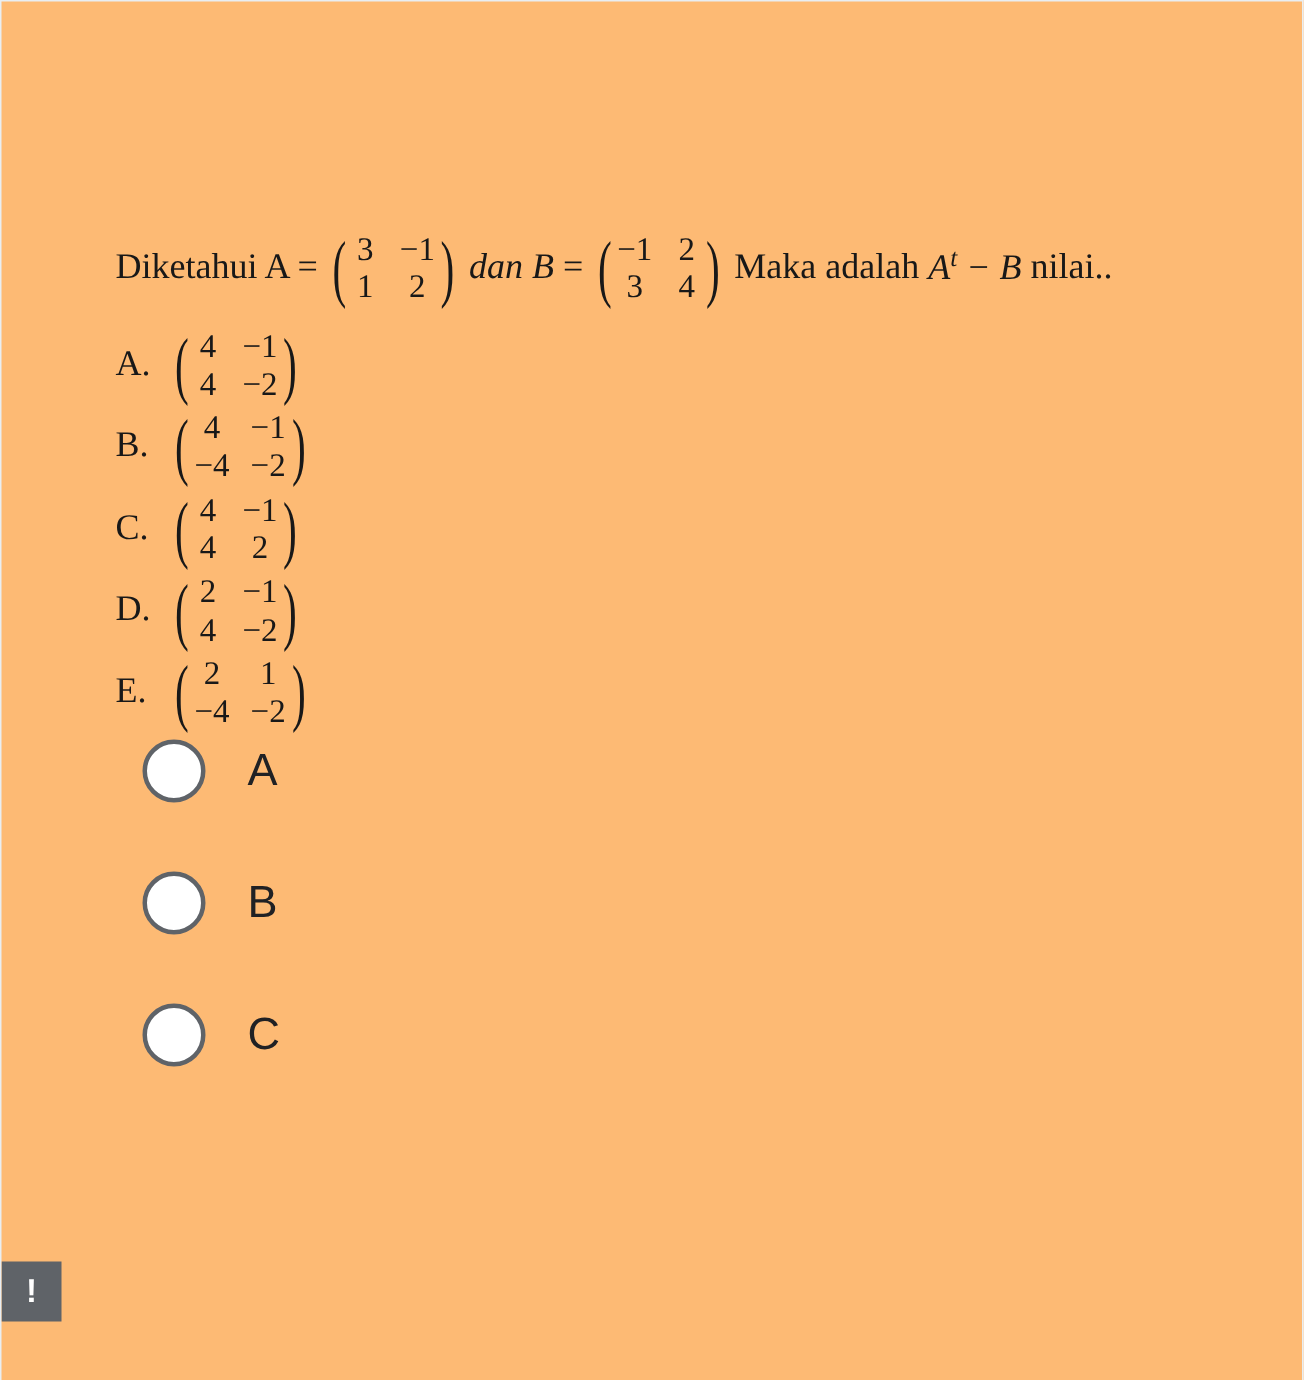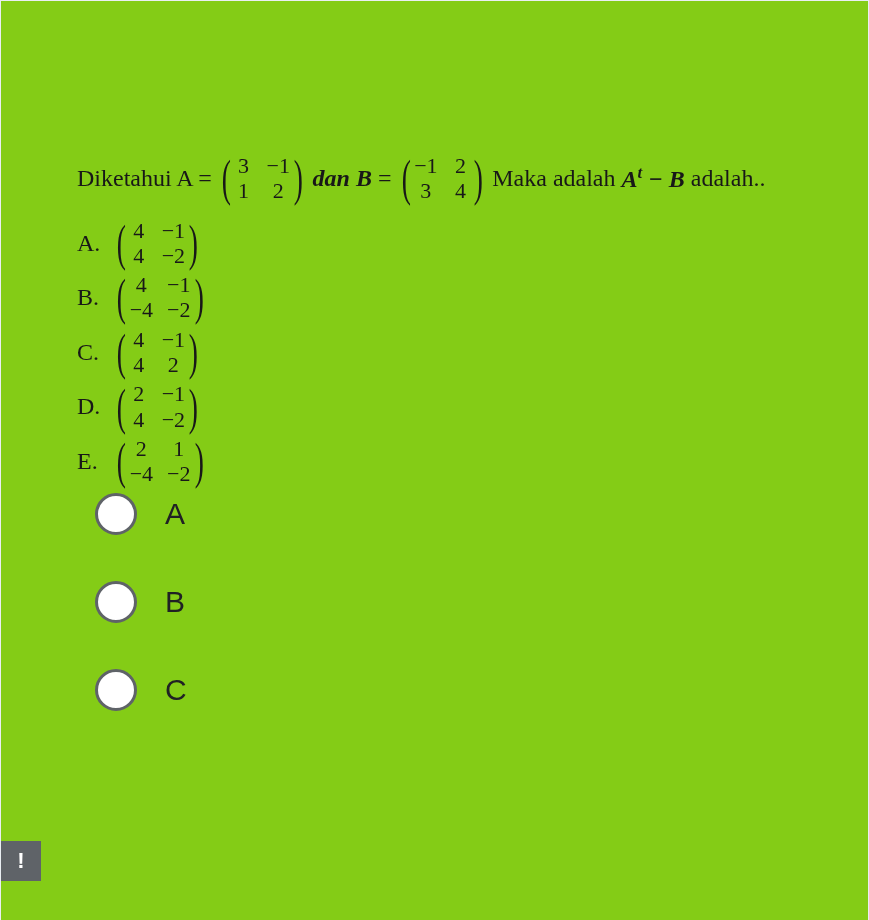--- a/index.html
+++ b/index.html
@@ -6,38 +6,38 @@
   html, body {
     margin: 0; padding: 0;
     width: 869px; height: 920px;
     font-family: "Times New Roman", Georgia, serif;
     color: #181818;
     background: #f5f6f7;
   }
   .canvas {
     position: relative;
     width: 869px; height: 920px;
-    background: #84cc16;
+    background: #fdba74;
     border-left: 1px solid #e9eef2;
     border-right: 1px solid #e9eef2;
     border-top: 1px solid #e9eef2;
     overflow: hidden;
   }
   .content {
     position: absolute;
     left: 76px; top: 152px; right: 8px;
   }
   .qline {
     font-size: 24px;
     line-height: 1.2;
     display: flex; align-items: center; flex-wrap: wrap;
     gap: 6px;
     margin-bottom: 14px;
   }
-  .ital { font-style: italic; font-weight: bold; }
+  .ital { font-style: italic; }
   .mat {
     display: inline-flex; align-items: center;
   }
   .paren {
     font-size: 50px; font-weight: 400; line-height: 0.8;
     transform: scaleX(0.55);
     padding: 0 0px;
     font-family: Georgia, "Times New Roman", serif;
   }
   .mgrid {
@@ -112,21 +112,21 @@
           <span>2</span>
           <span>3</span>
           <span>4</span>
         </span>
         <span class="paren">)</span>
       </span>
       <span>Maka adalah</span>
       <span class="ital">
         <span>A</span><span class="sup">t</span><span> − B</span>
       </span>
-      <span> adalah..</span>
+      <span> nilai..</span>
     </div>
 
     <div class="choices">
       <div class="choice-row">
         <span class="ch-label">A.</span>
         <span class="mat">
           <span class="paren">(</span>
           <span class="mgrid">
             <span>4</span>
             <span>−1</span>

